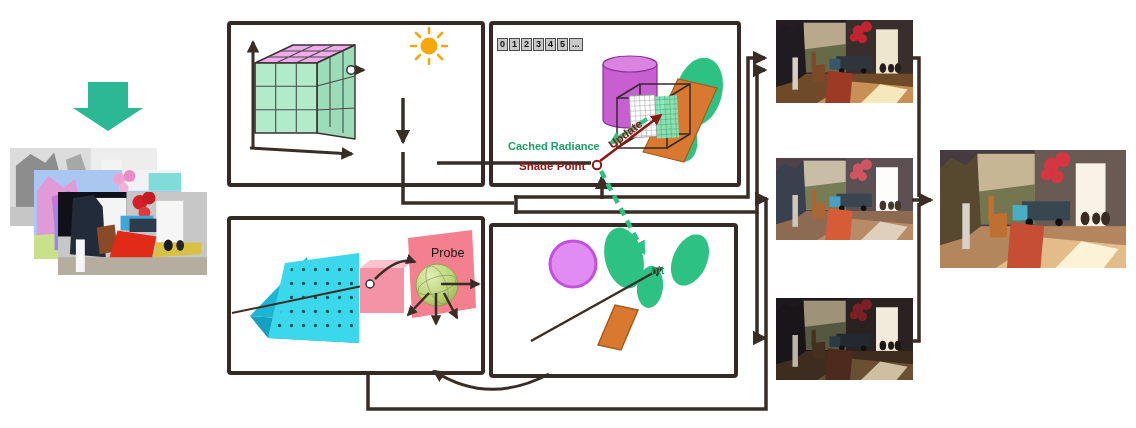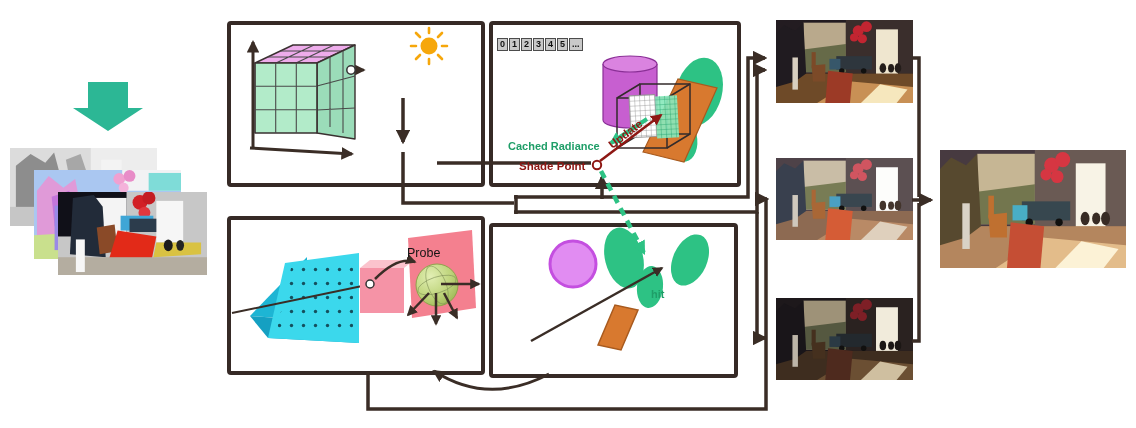--- a/index.html
+++ b/index.html
@@ -3,21 +3,21 @@
 <meta charset="utf-8">
 <style>
   html,body{margin:0;padding:0;background:#ffffff;}
   #canvas{position:relative;width:1136px;height:428px;background:#ffffff;overflow:hidden;
           font-family:"Liberation Sans",sans-serif;}
   .box{position:absolute;border:4px solid #362a26;border-radius:4px;box-sizing:border-box;background:transparent;}
   svg.layer{position:absolute;left:0;top:0;pointer-events:none;}
   .lbl{position:absolute;white-space:nowrap;}
   .lbl.green{color:#1f9e68;font-weight:bold;font-size:11px;}
   .lbl.dred{color:#8e1713;font-weight:bold;font-size:11.5px;}
-  .lbl.black{color:#141414;font-size:12.5px;}
+  .lbl.black{color:#141414;font-size:12.5px;margin-left:24px;}
   .lbl.update{transform:rotate(-37deg);transform-origin:center;}
   .digits{position:absolute;left:497px;top:38px;display:flex;gap:1px;}
   .digits .cell{background:#c9c9c9;border:1.5px solid #4c4c4c;color:#111;
     font-size:9px;font-weight:bold;line-height:11px;height:11px;padding:0 2px;text-align:center;}
   .card{position:absolute;overflow:hidden;}
   .render{position:absolute;overflow:hidden;background:#000;}
   .card svg,.render svg{display:block;}
 </style>
 </head>
 <body>
@@ -323,14 +323,14 @@
     <span class="cell">2</span>
     <span class="cell">3</span>
     <span class="cell">4</span>
     <span class="cell">5</span>
     <span class="cell">...</span>
   </div>
   <div class="lbl green" style="left:508px;top:140px">Cached Radiance</div>
   <div class="lbl dred" style="left:519px;top:160px">Shade Point</div>
   <div class="lbl dred update" style="left:606px;top:128px">Update</div>
   <div class="lbl black" style="left:407px;top:246px">Probe</div>
-  <div class="lbl green" style="left:651px;top:288px">hit</div>
+  <div class="lbl green" style="left:651px;top:264px">hit</div>
 </div>
 
 </body></html>

